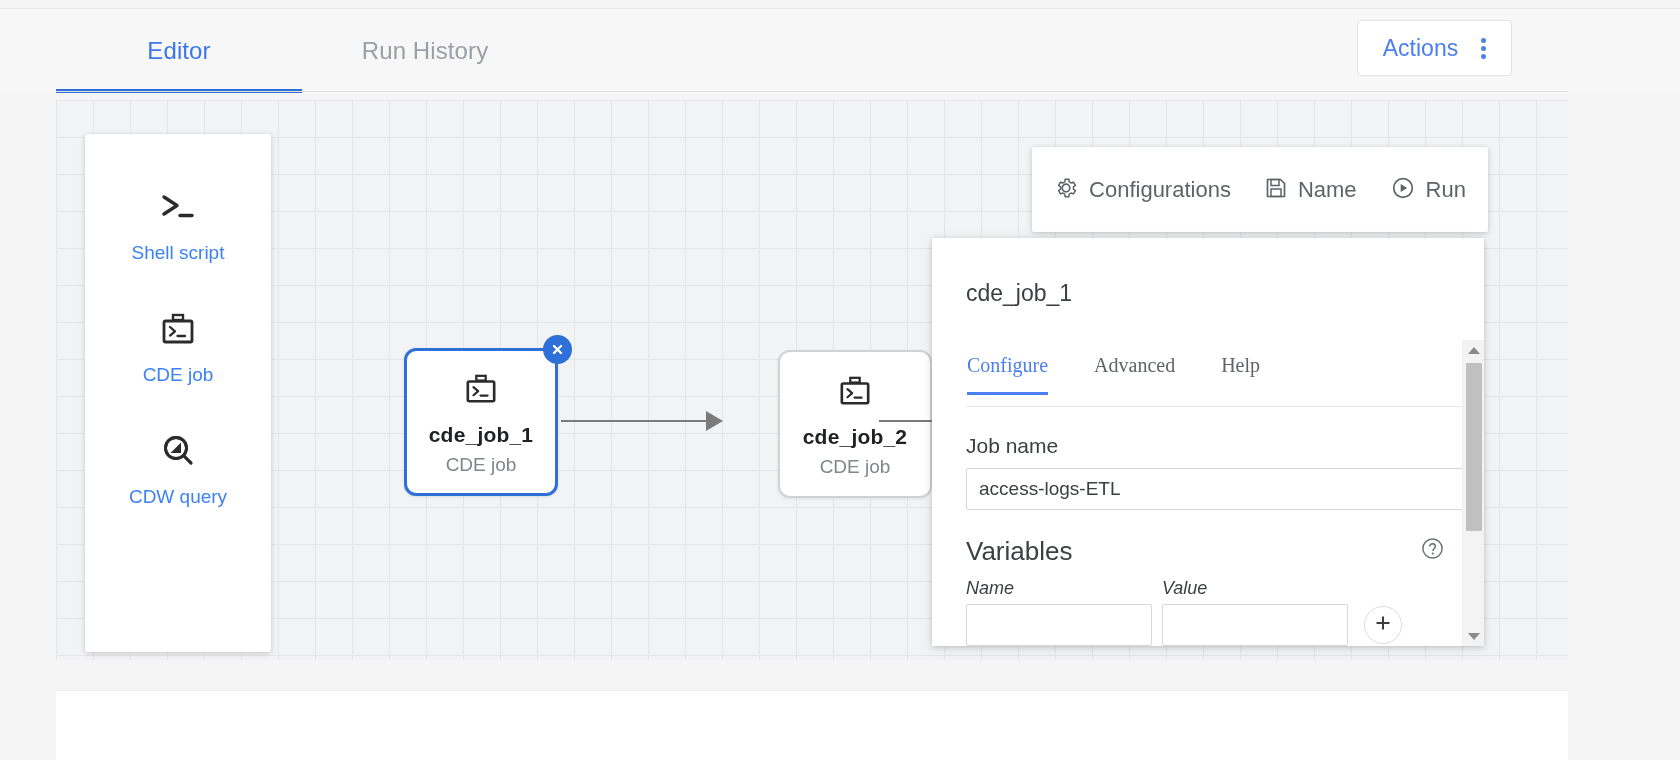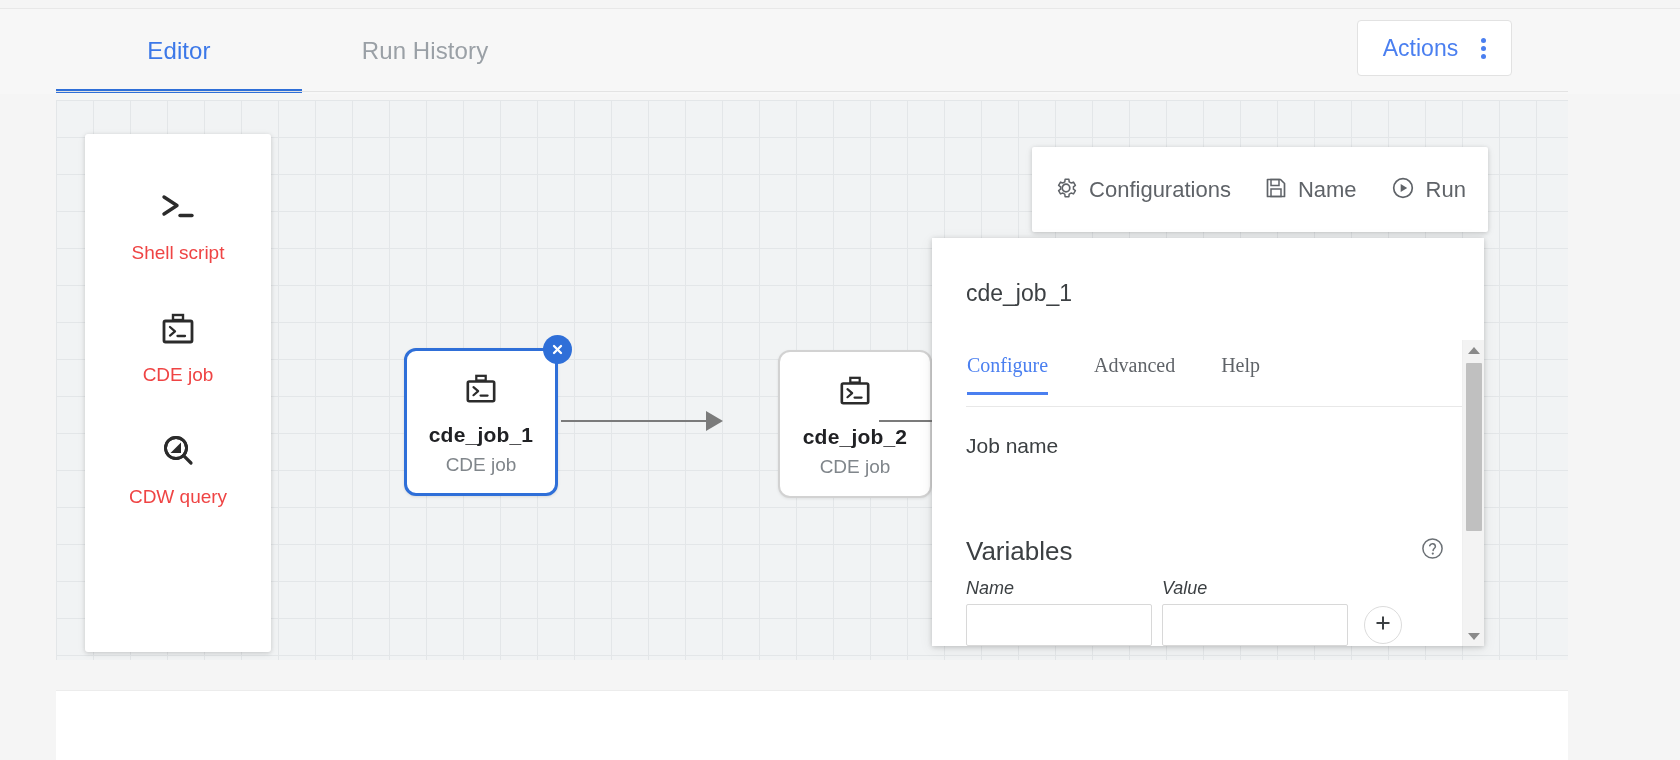--- a/index.html
+++ b/index.html
@@ -138,21 +138,21 @@
     cursor: pointer;
     padding-top: 16px;
   }
   .palette-item .pi-icon {
     height: 46px;
     display: flex; align-items: center; justify-content: center;
   }
   .palette-item .pi-label {
     margin-top: 12px;
     font-size: 19px;
-    color: #ef4444;
+    color: #3b82f6;
   }
 
   
   .node {
     position: absolute;
     width: 154px; height: 148px;
     background: #ffffff;
     border-radius: 12px;
     display: flex;
     flex-direction: column;
@@ -542,20 +542,21 @@
         <div class="cfg-tab">
           <span>Advanced</span>
         </div>
         <div class="cfg-tab">
           <span>Help</span>
         </div>
       </div>
       <div class="cfg-tabs-rule"></div>
 
       <div class="field-label">Job name</div>
+      <input class="text-input" value="access-logs-ETL" style="">
 
       <div class="vars-label">Variables</div>
       <span class="help-icon">
         <svg width="23" height="23" viewBox="0 0 23 23">
           <circle cx="11.5" cy="11.5" r="9.6" fill="none" stroke="#6b7075" stroke-width="1.5"></circle>
           <path d="M8.7 8.8a2.9 2.9 0 015.7 0.7c0 1.9-2.3 2.2-2.3 3.9" fill="none" stroke="#6b7075" stroke-width="1.5" stroke-linecap="round"></path>
           <circle cx="11.8" cy="16.6" r="1.1" fill="#6b7075"></circle>
         </svg>
       </span>
 

